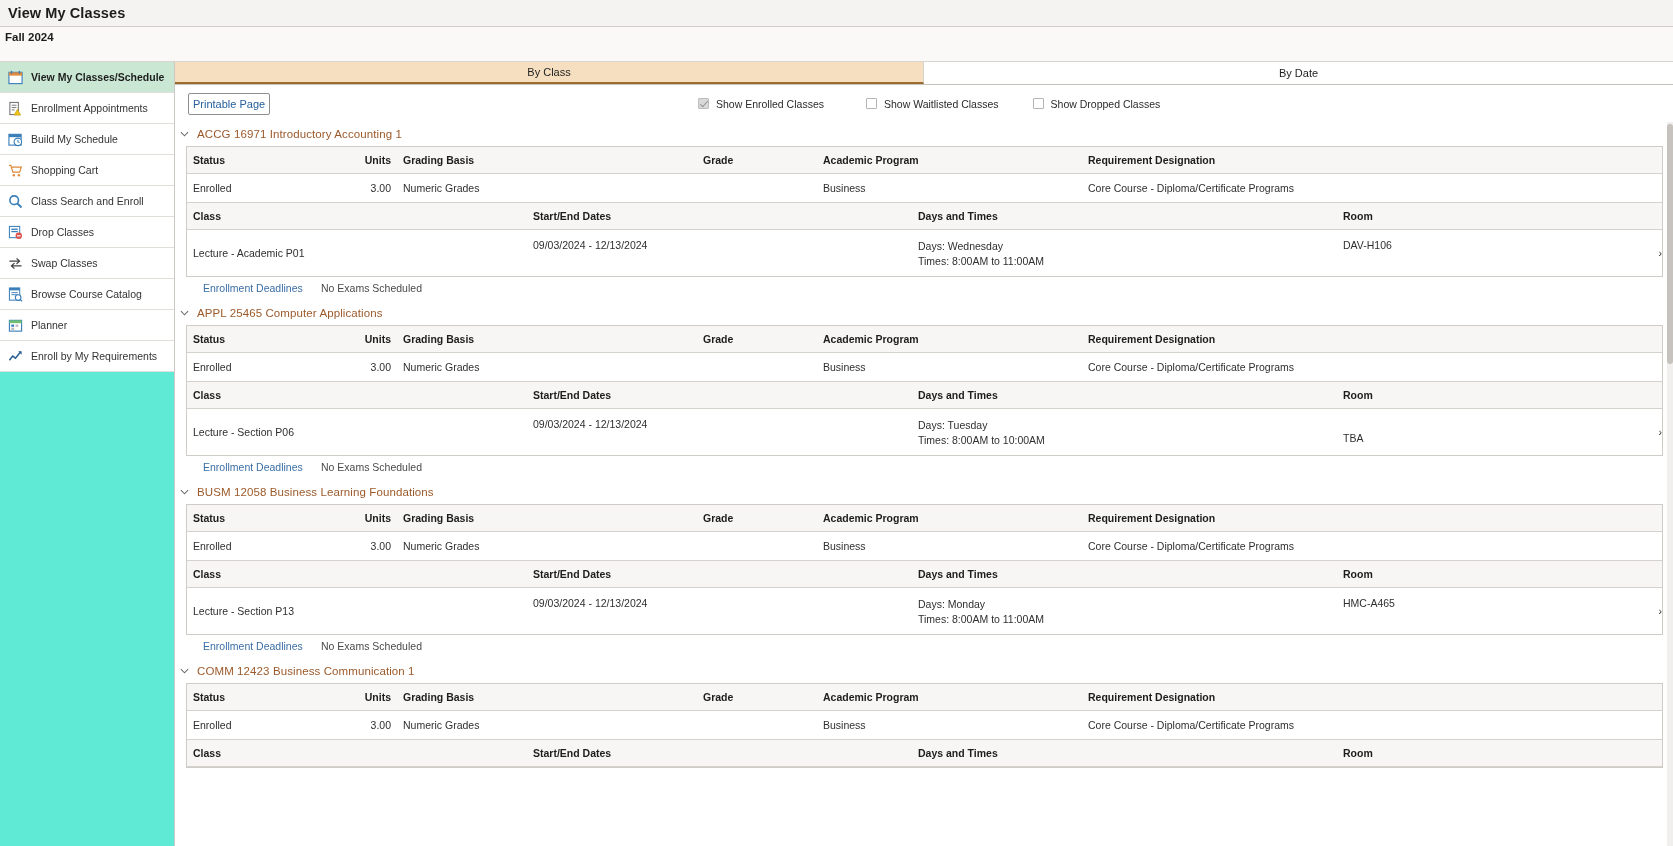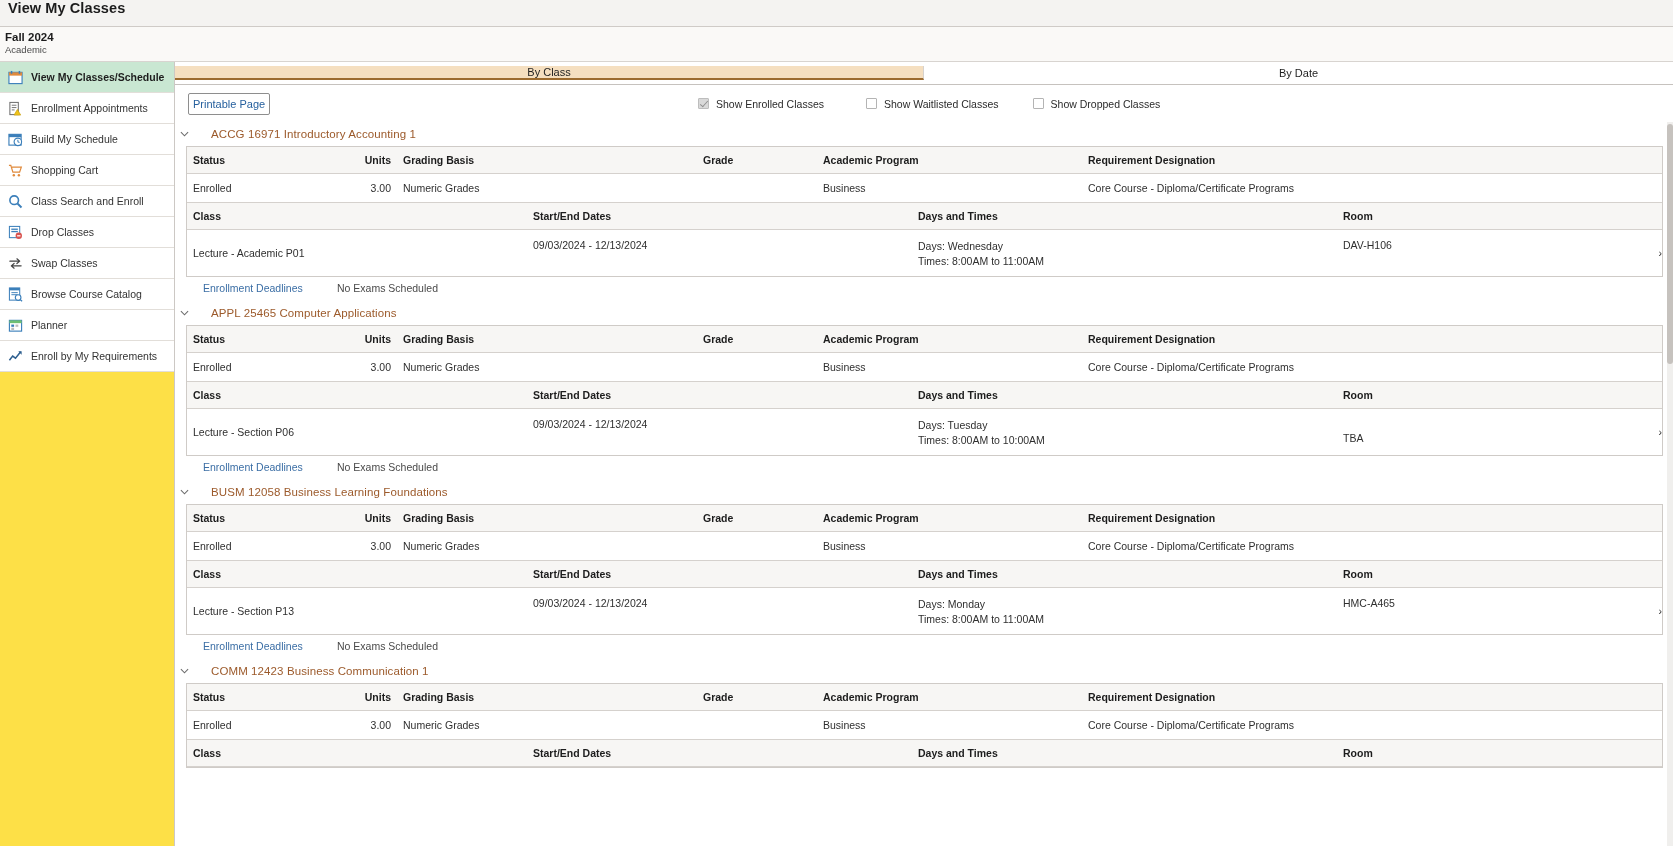--- a/index.html
+++ b/index.html
@@ -19,21 +19,21 @@
     overflow: hidden;
     background: #fff;
   }
 
   
   .titlebar {
     height: 27px;
     background: #f4f3f1;
     border-bottom: 1px solid #cfcbc7;
     display: flex;
-    align-items: flex-start;
+    align-items: center;
     padding-left: 8px;
   }
   .titlebar .title {
     font-size: 14.5px;
     font-weight: bold;
     color: #1c1c1c;
     letter-spacing: .1px;
   }
 
   
@@ -59,21 +59,21 @@
   .body {
     display: flex;
     height: 784px;
     align-items: stretch;
   }
 
   
   .sidebar {
     width: 175px;
     flex: 0 0 175px;
-    background: #fde047;
+    background: #5eead4;
     border-right: 1px solid #ccc8c4;
     overflow: hidden;
   }
   .side-item {
     height: 31px;
     display: flex;
     align-items: center;
     gap: 8px;
     padding-left: 7px;
     border-bottom: 1px solid #e2ded9;
@@ -102,21 +102,20 @@
     position: relative;
     background: #fff;
     overflow: hidden;
   }
 
   
   .tabs {
     display: flex;
     height: 23px;
     border-bottom: 1px solid #c6c2be;
-    align-items: center;
   }
   .tab {
     flex: 1 1 50%;
     display: flex;
     align-items: center;
     justify-content: center;
     font-size: 11px;
     color: #1f1f1f;
     cursor: pointer;
     background: #fff;
@@ -195,21 +194,21 @@
     right: 0;
     bottom: 0;
     overflow: hidden;
     padding-right: 2px;
   }
 
   
   .course-head {
     display: flex;
     align-items: center;
-    gap: 22px;
+    gap: 8px;
     padding: 6px 0 6px 4px;
     cursor: pointer;
   }
   .caret {
     width: 10px; height: 10px;
     flex: 0 0 10px;
     display: flex; align-items: center; justify-content: center;
     color: #6c6c6c;
   }
   .course-title {
@@ -252,21 +251,21 @@
     color: #8a8a8a;
     font-size: 15px;
     text-align: right;
     padding-right: 8px;
   }
 
   .deadline-row {
     display: flex;
     align-items: flex-start;
     padding: 5px 0 4px 28px;
-    gap: 16px;
+    gap: 0;
   }
   .deadline-link {
     font-size: 10.5px;
     color: #3b6ea5;
     cursor: pointer;
     width: 118px;
   }
   .deadline-note {
     font-size: 10.5px;
     color: #4a4a4a;
@@ -293,21 +292,20 @@
 <body>
 
 <div id="app">
 
   <div class="titlebar">
     <span class="title">View My Classes</span>
   </div>
 
   <div class="termbar">
     <div class="term">Fall 2024</div>
-    <div class="career">Academic</div>
   </div>
 
   <div class="body">
 
     <div class="sidebar" id="sidebar">
         <div class="side-item active">
           <span class="side-ic">
             <svg width="15" height="15" viewBox="0 0 16 16">
               <rect x="1" y="2.5" width="14" height="12" fill="#fff" stroke="#3b7fba" stroke-width="1.2"></rect>
               <rect x="1" y="2.5" width="14" height="3.5" fill="#e08a3c"></rect>

